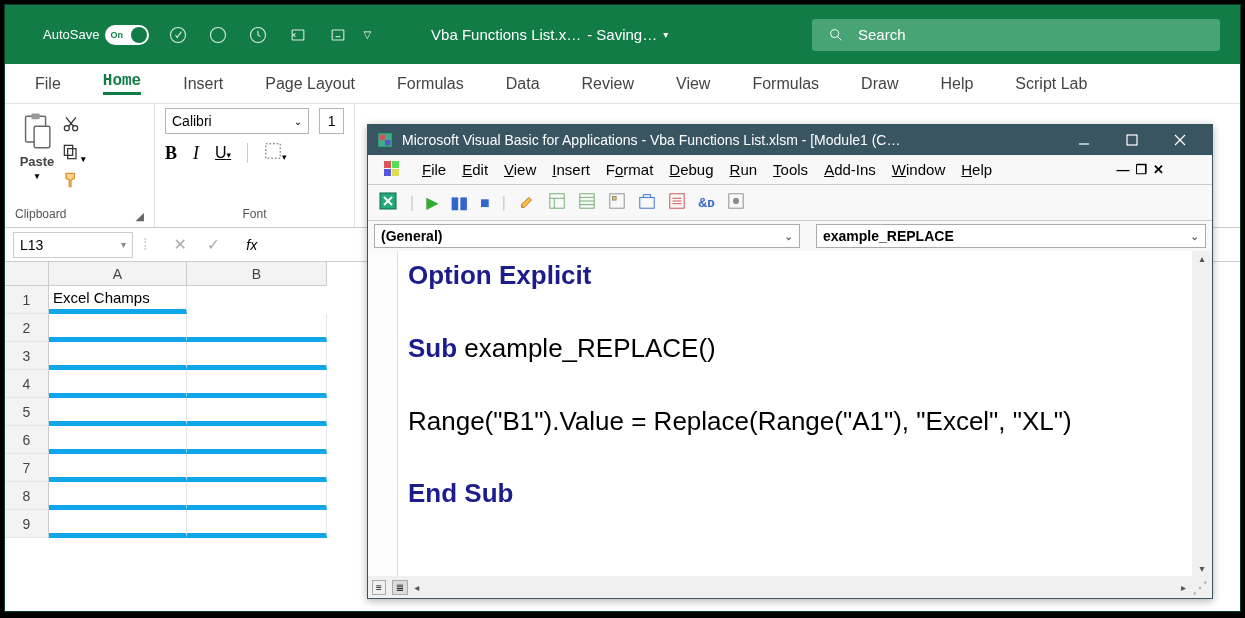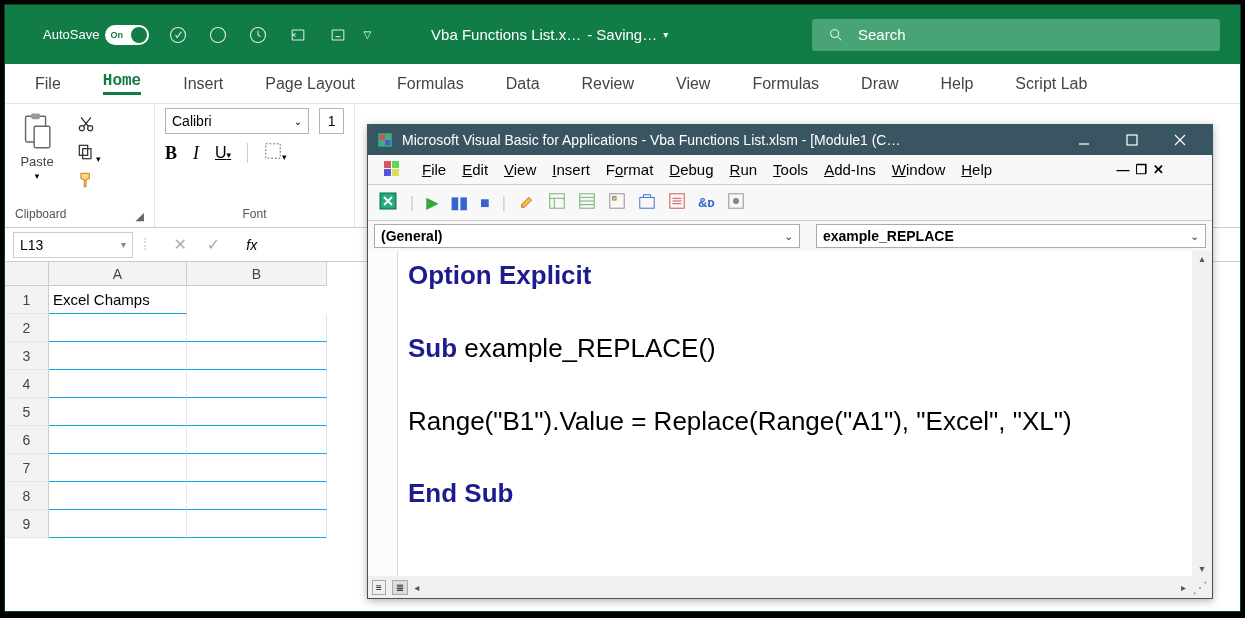--- a/index.html
+++ b/index.html
@@ -26,21 +26,21 @@
 
 .ribbon-tabs { height: 40px; background: #fff; display: flex; align-items: center; padding: 0 30px; gap: 42px; font-size: 16px; color: #444; border-bottom: 1px solid #e5e5e5; }
 .ribbon-tab { cursor: pointer; }
 .ribbon-tab.active { font-weight: 600; color: #127c46; border-bottom: 3px solid #127c46; padding-bottom: 2px; font-family: Liberation Mono, monospace; }
 
 
 .ribbon { height: 124px; display: flex; border-bottom: 1px solid #ccc; }
 .ribbon-group { border-right: 1px solid #e2e2e2; display: flex; flex-direction: column; justify-content: space-between; padding: 4px 10px 2px; }
 .group-label { font-size: 12px; color: #555; text-align: center; padding-bottom: 4px; }
 .clipboard-group { width: 150px; }
-.clipboard-top { display: flex; gap: 21px; padding: 4px; }
+.clipboard-top { display: flex; gap: 6px; padding: 4px; font-weight: bold; }
 .paste-stack { display: flex; flex-direction: column; align-items: center; gap: 2px; }
 .small-icons { display: flex; flex-direction: column; gap: 4px; margin-top: 2px; }
 .font-group { width: 200px; }
 .font-select-row { display: flex; gap: 10px; margin-bottom: 8px; }
 .font-name { border: 1px solid #b5b5b5; height: 26px; padding: 2px 6px; width: 162px; font-size: 14px; display: flex; align-items: center; justify-content: space-between; }
 .font-size { border: 1px solid #b5b5b5; height: 26px; width: 28px; font-size: 14px; display: flex; align-items: center; justify-content: center; }
 .font-buttons { display: flex; gap: 16px; align-items: center; }
 .btn-b { font-weight: bold; font-family: Georgia; font-size: 18px; }
 .btn-i { font-style: italic; font-family: Georgia; font-size: 18px; }
 .btn-u { text-decoration: underline; font-size: 16px; }
@@ -51,21 +51,21 @@
 .name-box { width: 120px; border: 1px solid #ccc; margin: 4px 2px 4px 8px; height: 26px; display: flex; align-items: center; justify-content: space-between; padding: 0 6px; font-size: 14px; }
 .fb-btns { display: flex; gap: 20px; padding: 0 18px; color: #aaa; }
 .fx-label { font-style: italic; font-size: 14px; padding: 0 8px; }
 .corner { width: 44px; height: 24px; border-right: 1px solid #ccc; border-bottom: 1px solid #ccc; background: #f3f3f3; }
 .col-headers { display: flex; }
 .col-header { height: 24px; border-right: 1px solid #ccc; border-bottom: 1px solid #ccc; background: #f3f3f3; display: flex; align-items: center; justify-content: center; font-size: 14px; color: #444; }
 .row-headers { width: 44px; }
 .row-header { height: 28px; border-right: 1px solid #ccc; border-bottom: 1px solid #e5e5e5; background: #f3f3f3; display: flex; align-items: center; justify-content: center; font-size: 14px; color: #444; }
 .cells-area { display: flex; flex-direction: column; }
 .cell-row { display: flex; }
-.cell { height: 28px; border-right: 1px solid #e5e5e5; border-bottom: 1px solid #0ea5e9; padding: 2px 4px; font-size: 15px; display: flex; align-items: center; }
+.cell { height: 28px; border-right: 1px solid #e5e5e5; border-bottom: 5px solid #0ea5e9; padding: 2px 4px; font-size: 15px; display: flex; align-items: center; }
 
 
 .vbe { position: absolute; left: 367px; top: 124px; width: 846px; height: 475px; background: #fff; border: 1px solid #3a5562; box-shadow: 0 2px 8px rgba(0,0,0,.3); display: flex; flex-direction: column; }
 .vbe-title { height: 30px; background: #3a5562; color: #fff; display: flex; align-items: center; padding: 0 8px; font-size: 14px; }
 .vbe-title-icon { width: 18px; height: 18px; margin-right: 8px; }
 .vbe-title-text { flex: 1; }
 .vbe-ctrl { display: flex; gap: 0; }
 .vbe-btn { width: 48px; height: 30px; display: flex; align-items: center; justify-content: center; }
 .vbe-btn svg { stroke: #fff; fill: none; stroke-width: 1.2; width: 14px; height: 14px; }
 .vbe-menu { height: 30px; border-bottom: 1px solid #ccc; display: flex; align-items: center; padding: 0 48px 0 14px; gap: 16px; font-size: 15px; background: #f8f8f8; }

